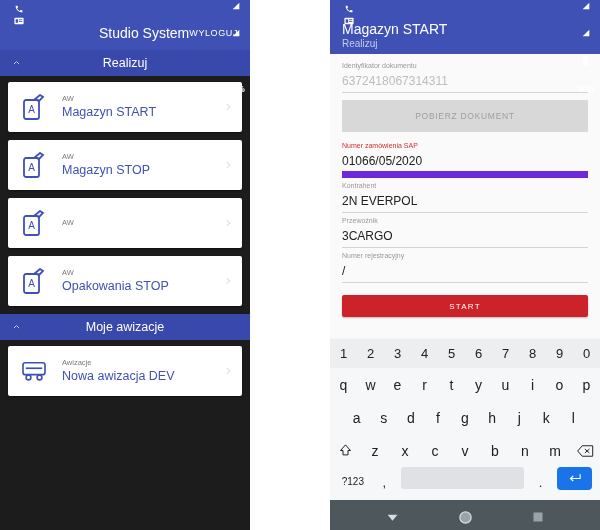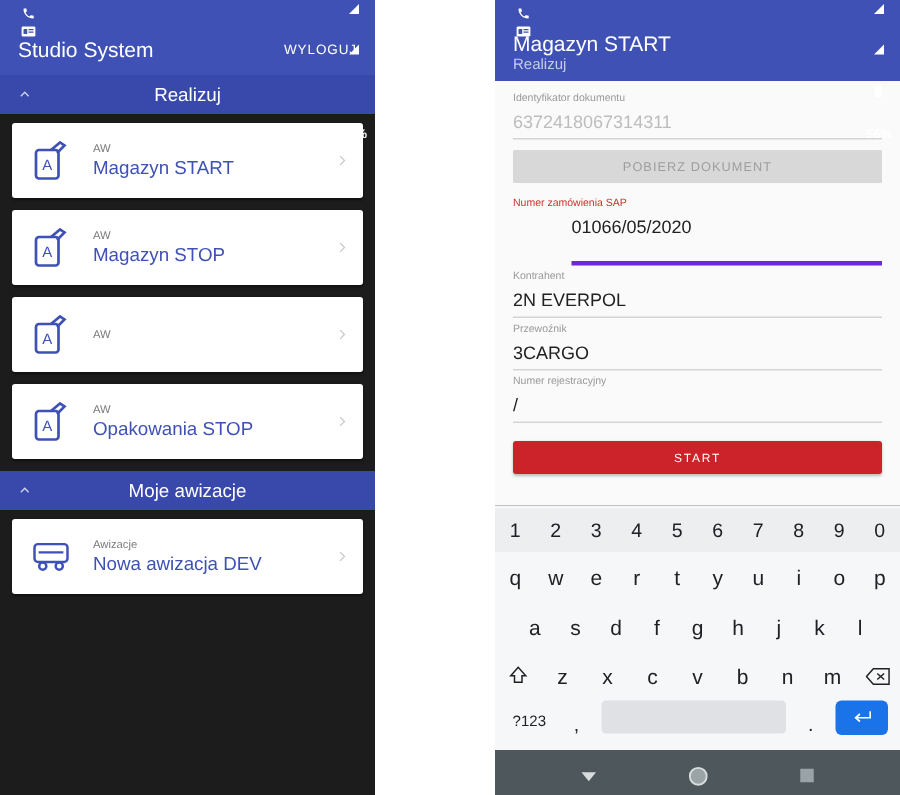--- a/index.html
+++ b/index.html
@@ -45,21 +45,21 @@
 
   
   .appbar {
     background: #3f51b5;
     color: #fff;
     display: flex;
     align-items: center;
     padding: 0 12px;
     box-sizing: border-box;
   }
-  #appbar-left { height: 34px; justify-content: space-between; }
+  #appbar-left { height: 34px; justify-content: flex-end; }
   .appbar-title { font-size: 14px; font-weight: 400; }
   .appbar-action { font-size: 9px; letter-spacing: .6px; font-weight: 500; }
 
   #appbar-right {
     height: 38px;
     flex-direction: column;
     align-items: flex-start;
     justify-content: center;
     padding-left: 12px;
   }
@@ -148,33 +148,33 @@
   }
   .field-label.required { color: #d32f2f; }
   .field-value {
     font-size: 12px;
     color: #212121;
     line-height: 18px;
     border-bottom: 1px solid #d4d4d4;
     padding-bottom: 2px;
   }
   .field-value.muted { color: #bdbdbd; }
-  .field-value.focused { border-bottom: 3px solid #6d28d9; padding-bottom: 14px; margin-left: 39px; }
+  .field-value.focused { border-bottom: 7px solid #6d28d9; padding-bottom: 1px; }
   .field-placeholder {
     font-size: 12px;
     color: #9e9e9e;
     line-height: 18px;
     border-bottom: 1px solid #d4d4d4;
     padding-bottom: 2px;
     margin-top: 10px;
   }
   .btn-disabled {
     background: #d8d8d8;
     color: #9e9e9e;
-    height: 22px;
+    height: 32px;
     display: flex;
     align-items: center;
     justify-content: center;
     font-size: 8.5px;
     letter-spacing: .7px;
     margin: 7px 0 8px 0;
     border-radius: 1px;
   }
   .btn-primary {
     background: #cc2229;

